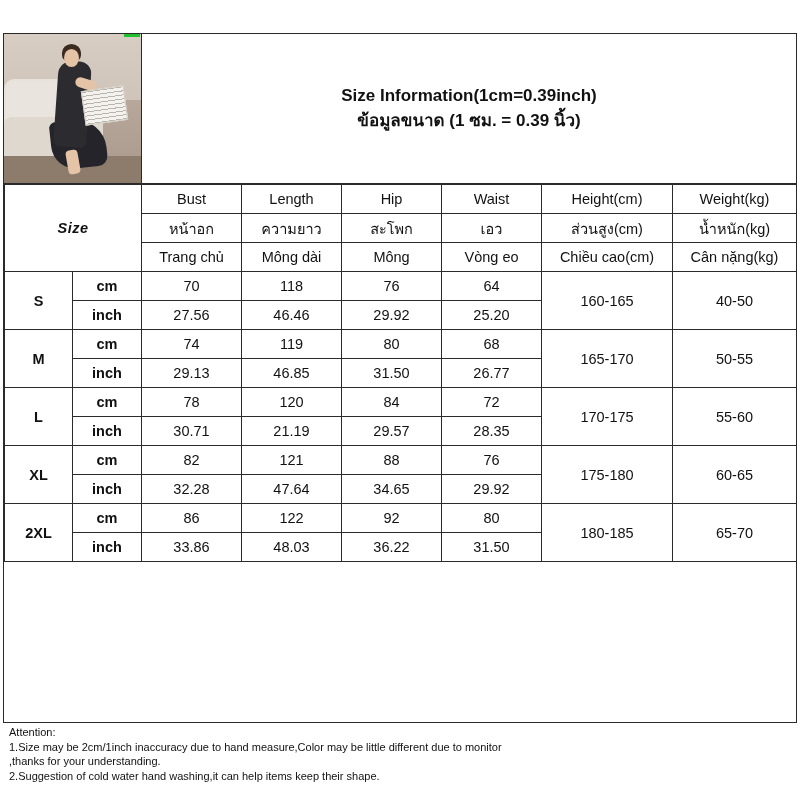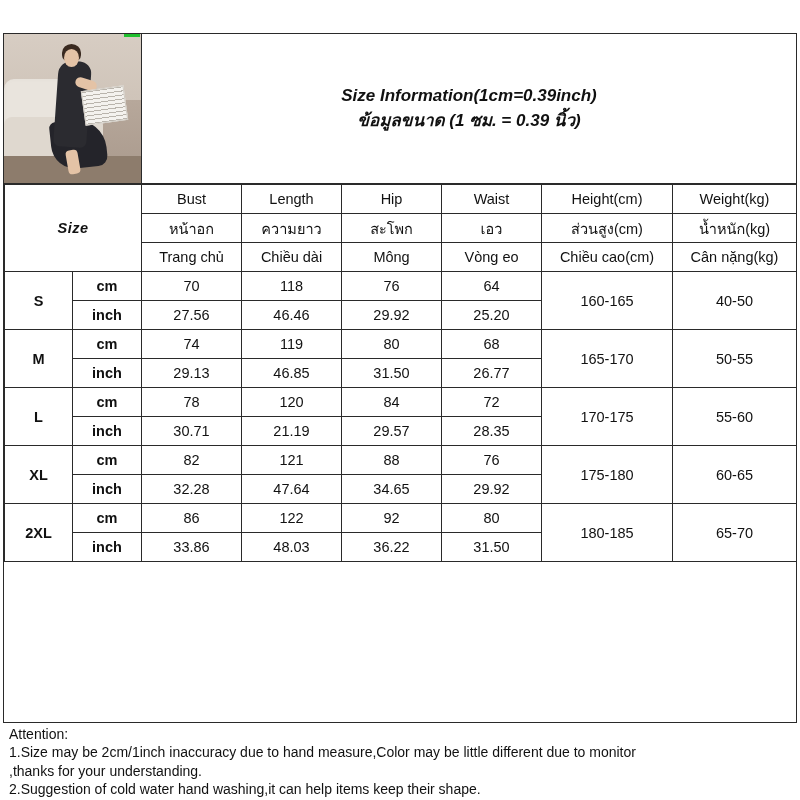--- a/index.html
+++ b/index.html
@@ -124,21 +124,20 @@
   }
   .title-cell {
     flex: 1 1 auto;
     display: flex;
     flex-direction: column;
     align-items: center;
     justify-content: center;
     gap: 4px;
     padding: 0 10px;
     box-sizing: border-box;
-    font-style: italic;
   }
   .title-line {
     font-weight: bold;
     font-size: 17px;
     text-align: center;
     line-height: 1.2;
     white-space: nowrap;
   }
   
   table.sz {
@@ -186,21 +185,21 @@
   td.range { font-size: 14.5px; }
 
   
   .attention {
     position: absolute;
     left: 3px;
     top: 723px;
     width: 794px;
     padding: 2px 6px 0 6px;
     box-sizing: border-box;
-    font-size: 14px;
+    font-size: 11px;
     line-height: 1.32;
   }
   .attention div { white-space: nowrap; }
 </style>
 </head>
 <body>
 
 <div id="page">
 
   <div class="chart">
@@ -253,21 +252,21 @@
         <tr>
           <td class="hdr">หน้าอก</td>
           <td class="hdr">ความยาว</td>
           <td class="hdr">สะโพก</td>
           <td class="hdr">เอว</td>
           <td class="hdr">ส่วนสูง(cm)</td>
           <td class="hdr">น้ำหนัก(kg)</td>
         </tr>
         <tr>
           <td class="hdr">Trang chủ</td>
-          <td class="hdr">Chiều dài</td>
+          <td class="hdr">Mông dài</td>
           <td class="hdr">Mông</td>
           <td class="hdr">Vòng eo</td>
           <td class="hdr">Chiều cao(cm)</td>
           <td class="hdr">Cân nặng(kg)</td>
         </tr>
 
         <tr>
           <td class="size-val" rowspan="2">S</td>
           <td class="unit">cm</td>
           <td class="num">70</td>

